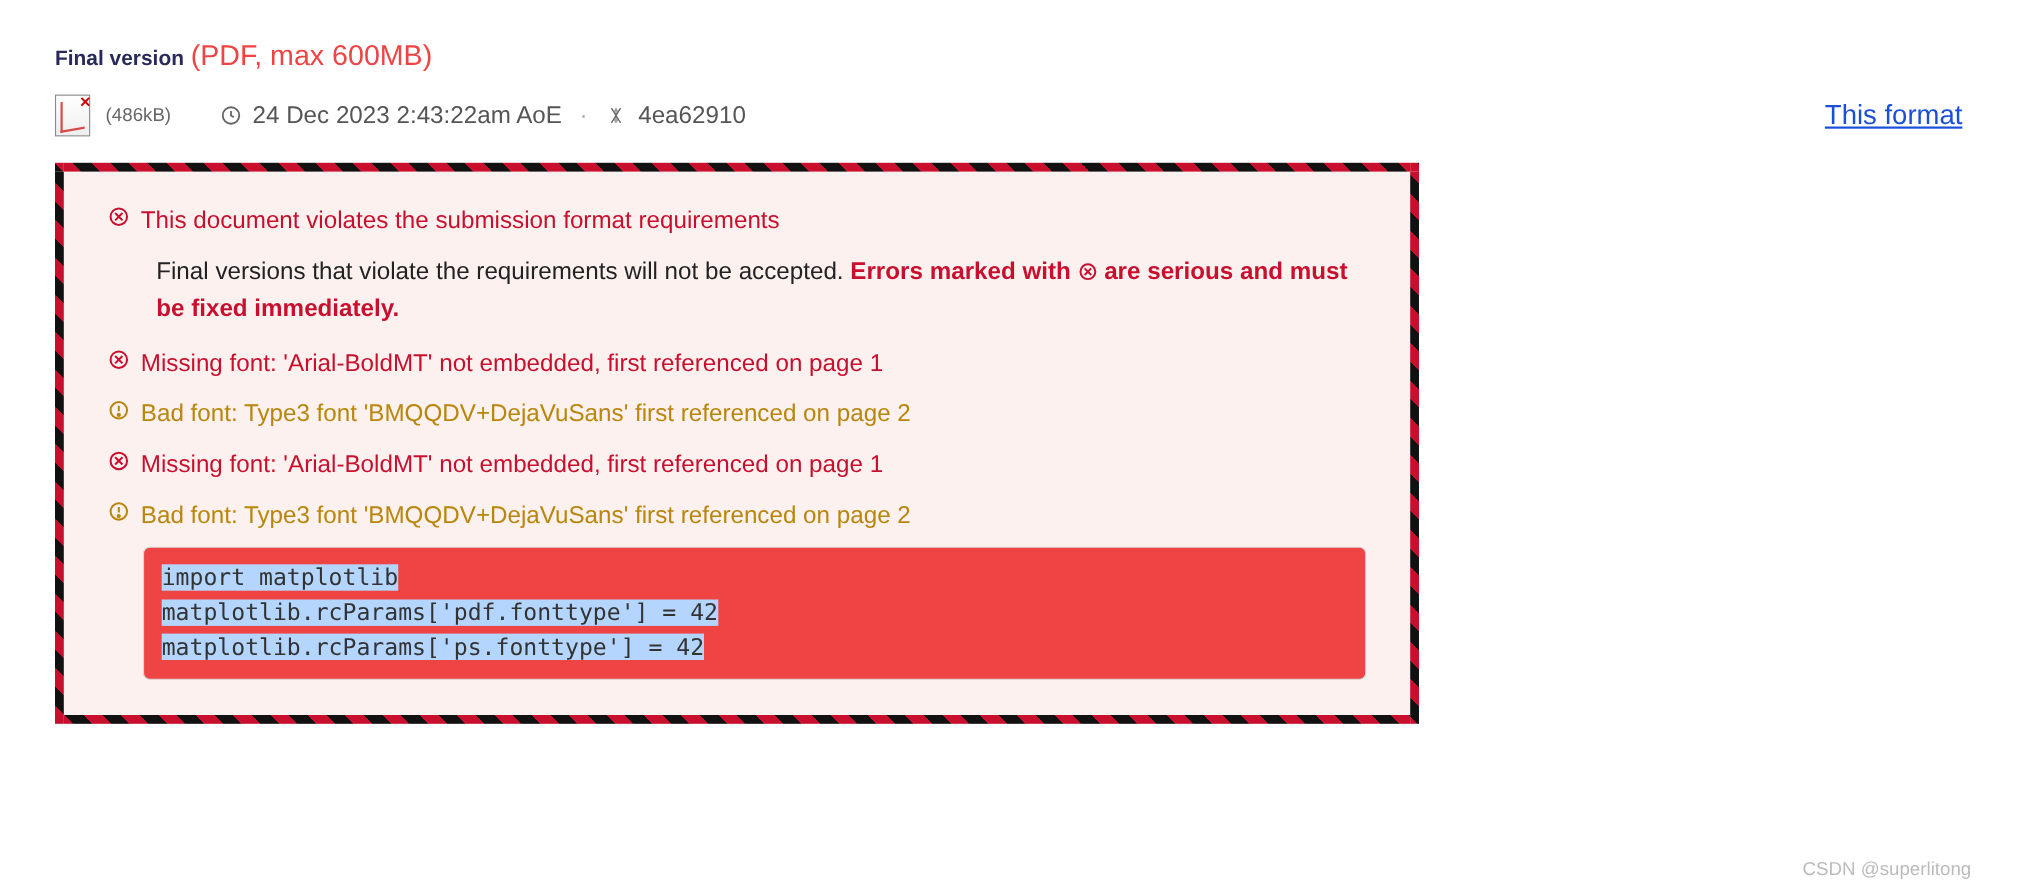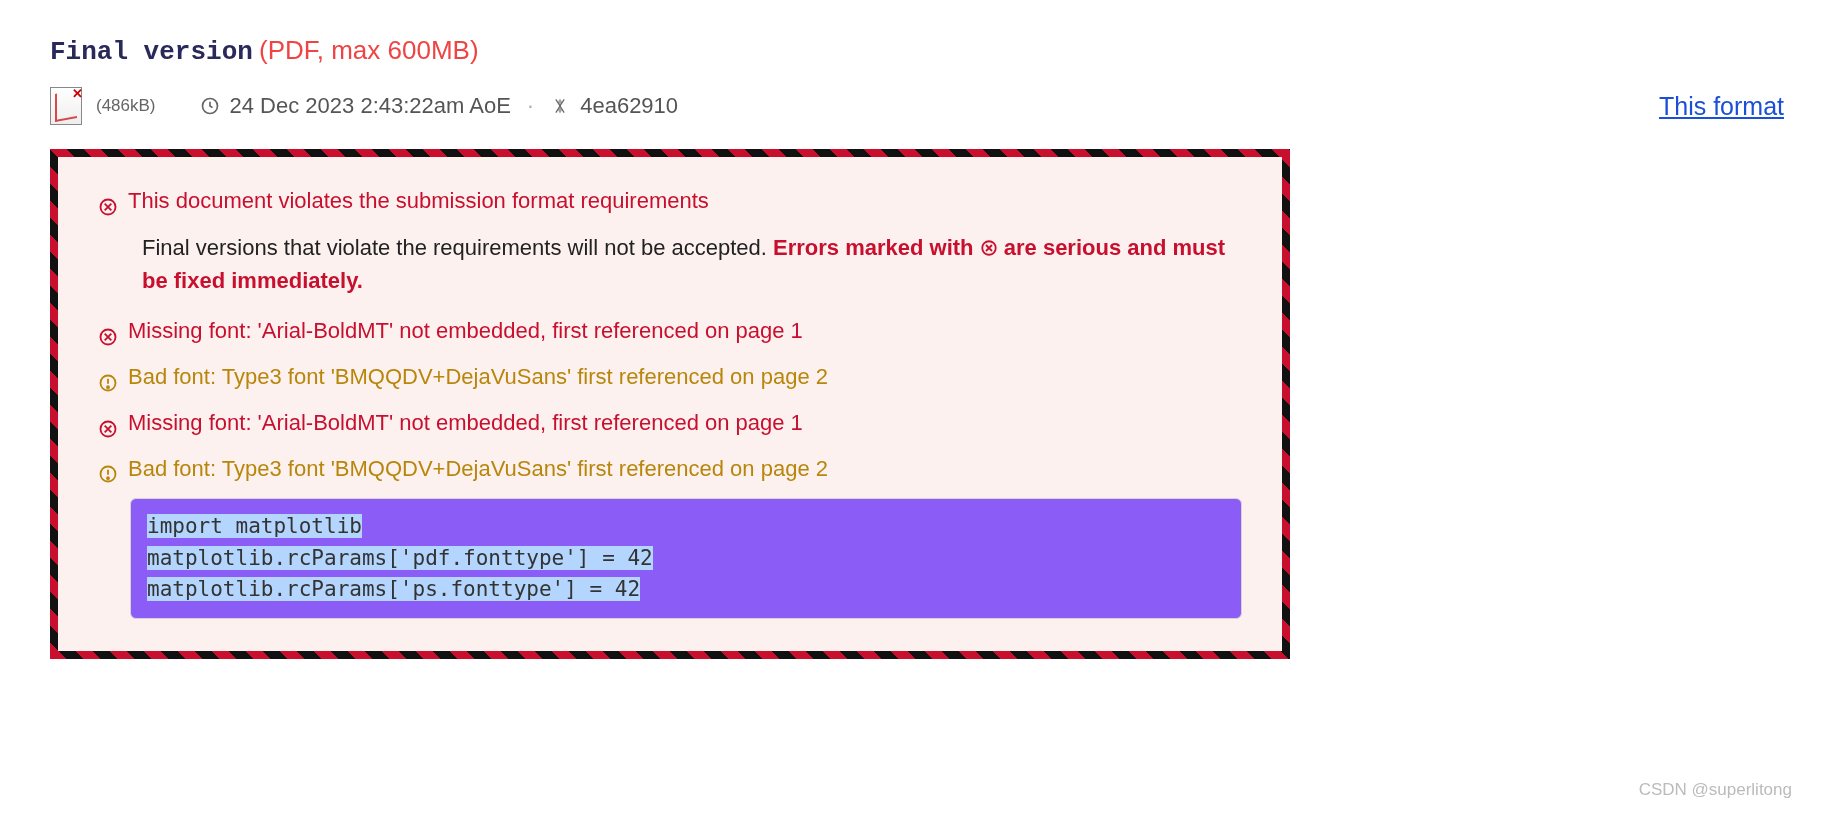--- a/index.html
+++ b/index.html
@@ -9,22 +9,21 @@
       padding: 35px 50px;
       font-size: 22px;
       color: #333;
     }
     .header-row {
       margin-bottom: 20px;
     }
     .title-strong {
       font-weight: 700;
       color: #2a2a5a;
-      font-size: 26px;
-      font-family: Liberation Mono, monospace;
+      font-size: 19px;
     }
     .title-meta {
       color: #ef4444;
       font-size: 26px;
     }
     .file-row {
       display: flex;
       align-items: center;
       gap: 14px;
       margin-bottom: 24px;
@@ -72,21 +71,21 @@
     }
     .error-panel {
       border: 8px solid #c00;
       border-image: repeating-linear-gradient(45deg, #c8102e 0 12px, #111 12px 24px) 8;
       background: #fdf1f0;
       padding: 28px 40px 32px 40px;
       max-width: 1240px;
     }
     .err-line {
       display: flex;
-      align-items: flex-end;
+      align-items: flex-start;
       gap: 10px;
       margin-bottom: 14px;
       line-height: 1.45;
     }
     .err-icon {
       flex-shrink: 0;
       display: inline-flex;
       margin-top: 3px;
     }
     .err-icon svg { width: 20px; height: 20px; }
@@ -107,21 +106,21 @@
     .inl-icon svg { width: 18px; height: 18px; }
     .link-blue { color: #1a4fd8; text-decoration: underline; }
     .hint-text {
       color: #222;
       margin-left: 32px;
       margin-bottom: 16px;
       line-height: 1.55;
     }
     .code-block {
       margin-left: 32px;
-      background: #8b5cf6;
+      background: #ef4444;
       border: 1px solid #d8d4d4;
       border-radius: 6px;
       padding: 12px 16px;
       font-family: ui-monospace, SFMono-Regular, Menlo, Consolas, monospace;
       font-size: 21px;
       white-space: pre;
       line-height: 1.5;
     }
     .code-block .sel {
       background: #b4d5fe;

